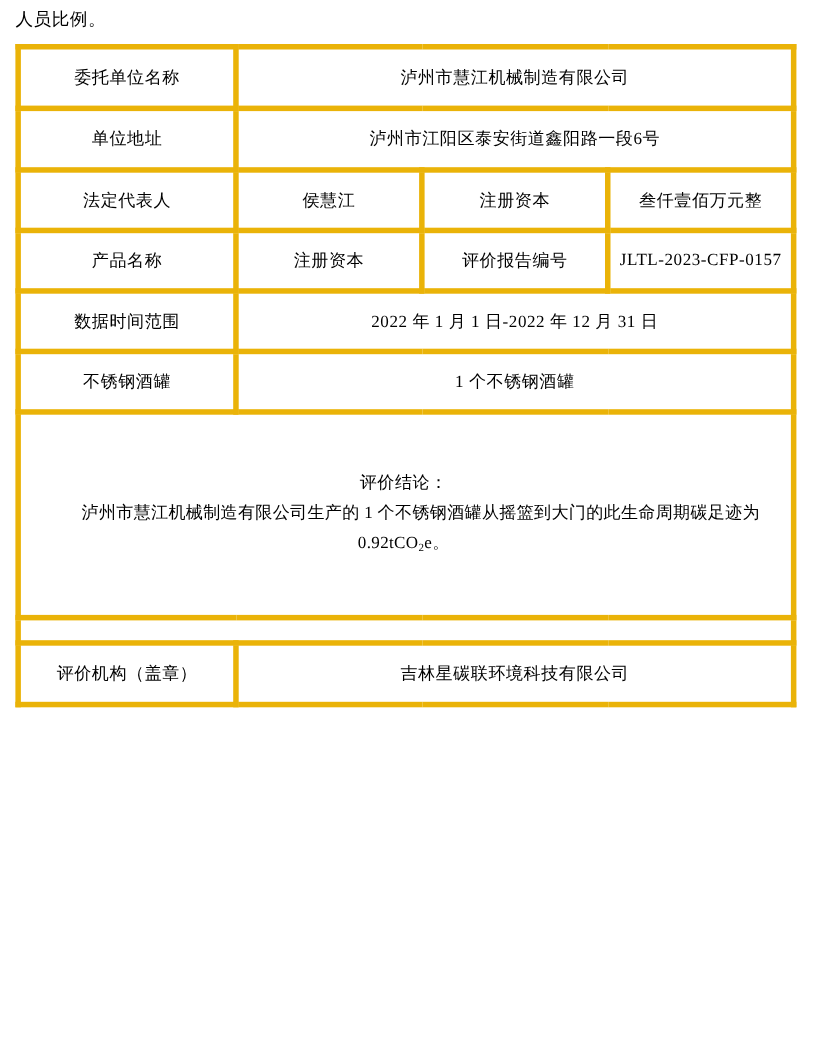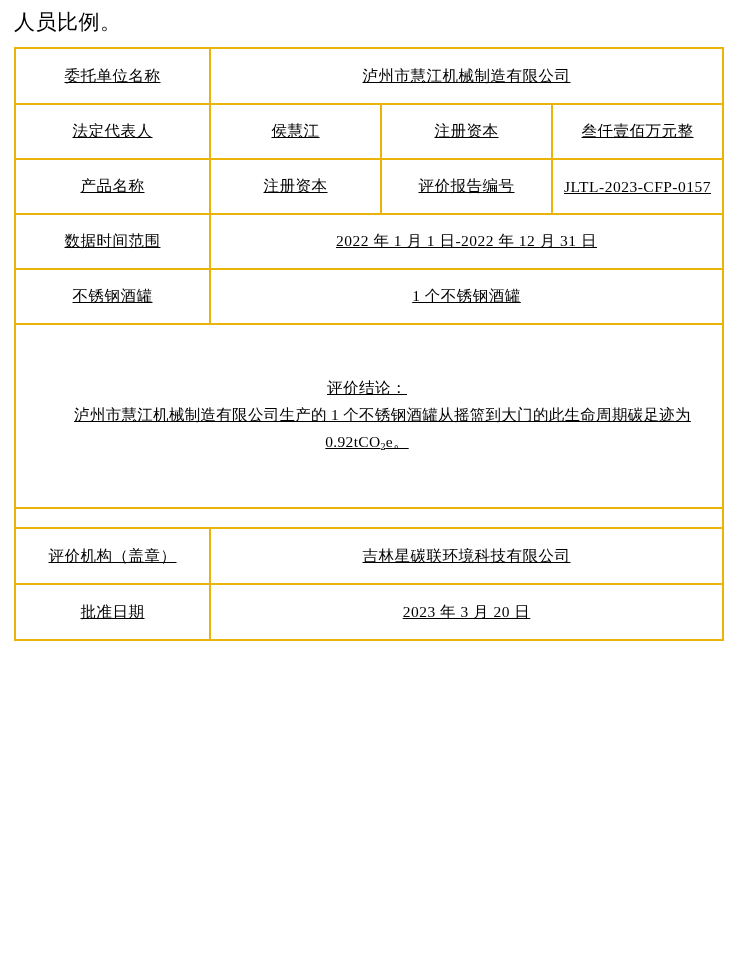--- a/index.html
+++ b/index.html
@@ -15,39 +15,38 @@
     position: relative;
     overflow: hidden;
   }
   .page {
     width: 742px;
     height: 958px;
     position: relative;
     box-sizing: border-box;
   }
   .lead-text {
-    font-size: 21px;
+    font-size: 16px;
     line-height: 1.4;
     padding: 8px 0 10px 14px;
     letter-spacing: 0.5px;
   }
   table.main {
     border-collapse: collapse;
     width: 710px;
     margin-left: 14px;
     table-layout: fixed;
   }
   table.main td {
-    border: 2px solid #eab308;
+    border: 5px solid #eab308;
     font-size: 15.5px;
     text-align: center;
     vertical-align: middle;
     padding: 6px 4px;
     letter-spacing: 0.5px;
-    text-decoration: underline;
   }
   td.label {
     width: 185px;
     letter-spacing: 2px;
   }
   td.mid-label {
     width: 155px;
     letter-spacing: 1px;
   }
   .r-tall { height: 56px; }
@@ -94,20 +93,24 @@
 <div class="page">
 
   <div class="lead-text">人员比例。</div>
 
   <table class="main">
     <tbody>
       <tr class="r-tall">
         <td class="label">委托单位名称</td>
         <td colspan="3">泸州市慧江机械制造有限公司</td>
       </tr>
+      <tr class="r-tall">
+        <td class="label">单位地址</td>
+        <td colspan="3">泸州市江阳区泰安街道鑫阳路一段6号</td>
+      </tr>
       <tr class="r-norm">
         <td class="label">法定代表人</td>
         <td>侯慧江</td>
         <td class="mid-label">注册资本</td>
         <td>叁仟壹佰万元整</td>
       </tr>
       <tr class="r-norm">
         <td class="label">产品名称</td>
         <td>注册资本</td>
         <td class="mid-label">评价报告编号</td>
@@ -127,20 +130,16 @@
           <span class="conclusion-body"><span>泸州市慧江机械制造有限公司生产的 1 个不锈钢酒罐从摇篮到大门的此生命周期碳足迹为 0.92tCO</span><sub>2</sub><span>e。</span></span>
         </td>
       </tr>
       <tr class="spacer-row">
         <td colspan="4"></td>
       </tr>
       <tr class="r-tall">
         <td class="label">评价机构（盖章）</td>
         <td colspan="3">吉林星碳联环境科技有限公司</td>
       </tr>
-      <tr class="r-tall">
-        <td class="label">批准日期</td>
-        <td colspan="3">2023 年 3 月 20 日</td>
-      </tr>
     </tbody>
   </table>
 
 </div>
 
 </body></html>

